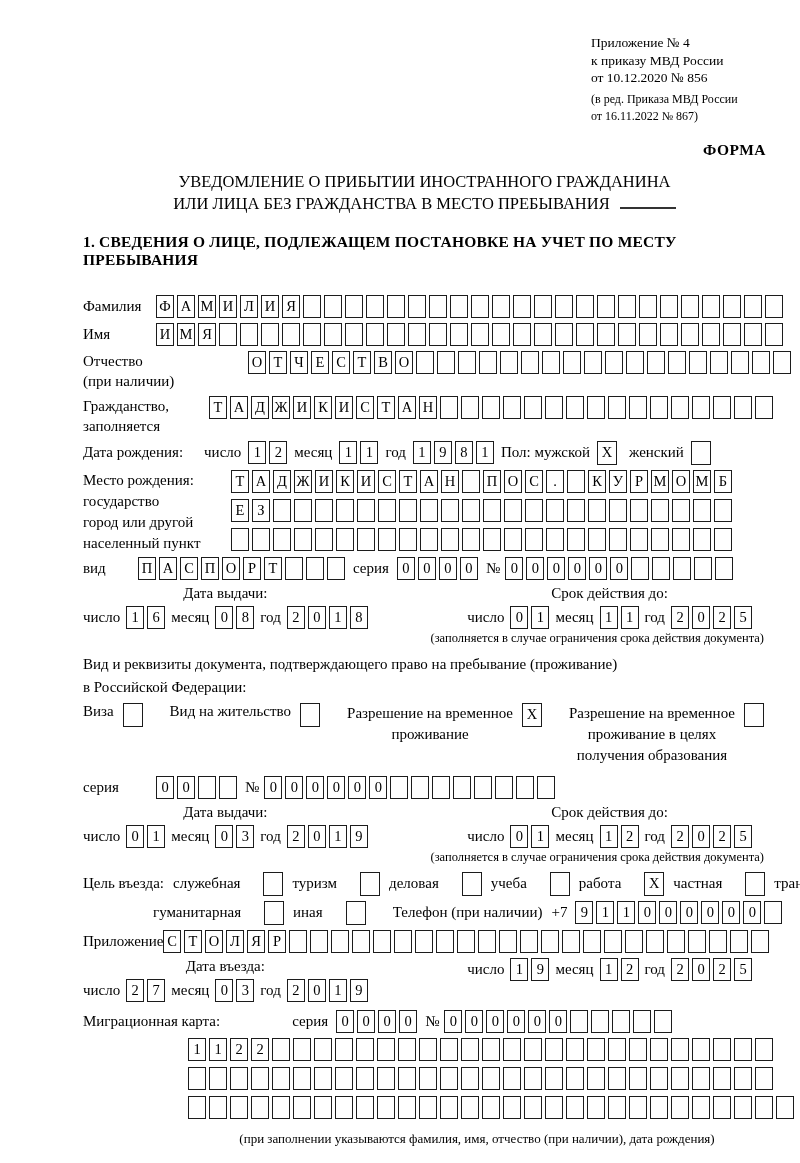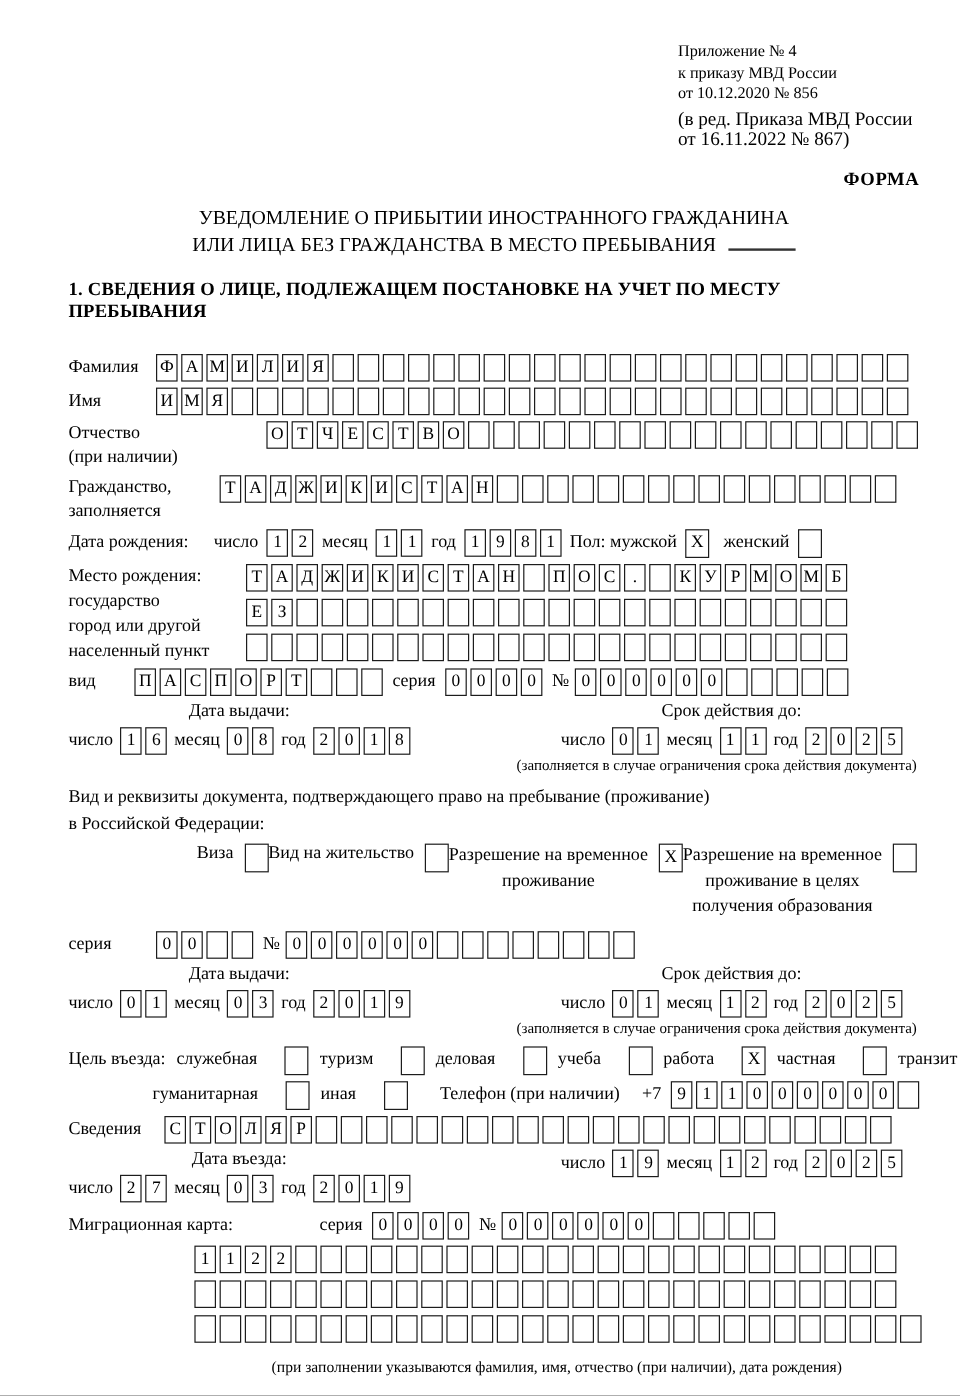--- a/index.html
+++ b/index.html
@@ -1,23 +1,23 @@
 <!DOCTYPE html>
 <html><head>
 <meta charset="utf-8">
 <style>
   html,body{margin:0;padding:0;background:#777;}
   .page{
     width:800px;height:1163px;background:#ffffff;color:#000;
     font-family:"Liberation Serif","DejaVu Serif",serif;font-size:15px;
-    box-sizing:border-box;padding:34px 34px 10px 57px;overflow:hidden;position:relative;
+    box-sizing:border-box;padding:34px 34px 10px 83px;overflow:hidden;position:relative;
   }
   
   .appendix{margin-left:508px;width:210px;line-height:17.5px;font-size:13.5px;}
-  .appendix .rev{font-size:16px;}
+  .appendix .rev{font-size:12px;}
   .appendix .gap{height:4px;}
   .forma{text-align:right;font-weight:bold;font-size:15.5px;margin-top:15px;letter-spacing:.5px;}
   
   .title{text-align:center;font-weight:normal;font-size:16.5px;line-height:22px;margin-top:12px;}
   .uline{display:inline-block;width:56px;border-bottom:2px solid #333;margin-left:10px;height:14px;}
   .sect{font-weight:bold;font-size:15.5px;text-align:left;margin-top:18px;letter-spacing:.2px;}
   .formbody{margin-top:26px;}
   
   .frow{display:flex;align-items:center;margin-bottom:5px;}
   .frow.top{align-items:flex-start;}
@@ -40,21 +40,21 @@
   .docheader{text-align:center;font-weight:bold;margin:4px 0 6px 0;}
   
   .dates-row{display:flex;justify-content:space-between;padding-right:14px;margin-bottom:2px;}
   .dcol{display:flex;flex-direction:column;}
   .dlabel{text-align:center;margin-bottom:4px;}
   .dfields{display:flex;align-items:center;gap:6px;}
   .note-line{text-align:right;font-size:12.5px;margin:1px 2px 7px 0;}
   .spacer6{height:6px;}
   
   .ptext{line-height:23px;}
-  .permit-row{display:flex;justify-content:flex-end;align-items:flex-start;margin:4px 0 10px 0;padding-right:2px;}
+  .permit-row{display:flex;justify-content:space-between;align-items:flex-start;margin:4px 0 10px 0;padding-right:2px;}
   .pitem{display:flex;align-items:flex-start;gap:9px;}
   .plines{display:flex;flex-direction:column;text-align:center;line-height:21px;}
   
   .purpose{gap:9px;}
   .pair{display:flex;align-items:center;gap:23px;}
   .indent{margin-left:70px;}
   .pushright{margin-left:auto;display:flex;align-items:center;gap:8px;}
   
   .migserlbl{margin-left:72px;}
   
@@ -590,21 +590,21 @@
             <span class="cell">0</span>
             <span class="cell">0</span>
             <span class="cell">0</span>
             <span class="cell">0</span>
             <span class="cell"></span>
           </span>
       </span>
     </div>
 
     <div class="frow">
-      <span class="lbl w73" style="width:80px;">Сведения</span>
+      <span class="lbl w73" style="width:80px;">Приложение</span>
       <span class="cells">
           <span class="cell">С</span>
           <span class="cell">Т</span>
           <span class="cell">О</span>
           <span class="cell">Л</span>
           <span class="cell">Я</span>
           <span class="cell">Р</span>
           <span class="cell"></span>
           <span class="cell"></span>
           <span class="cell"></span>

